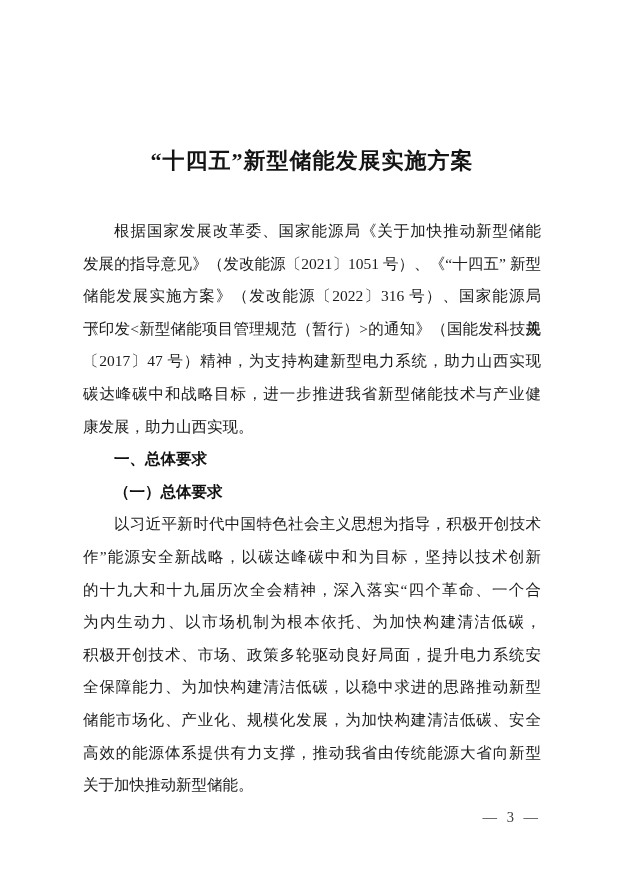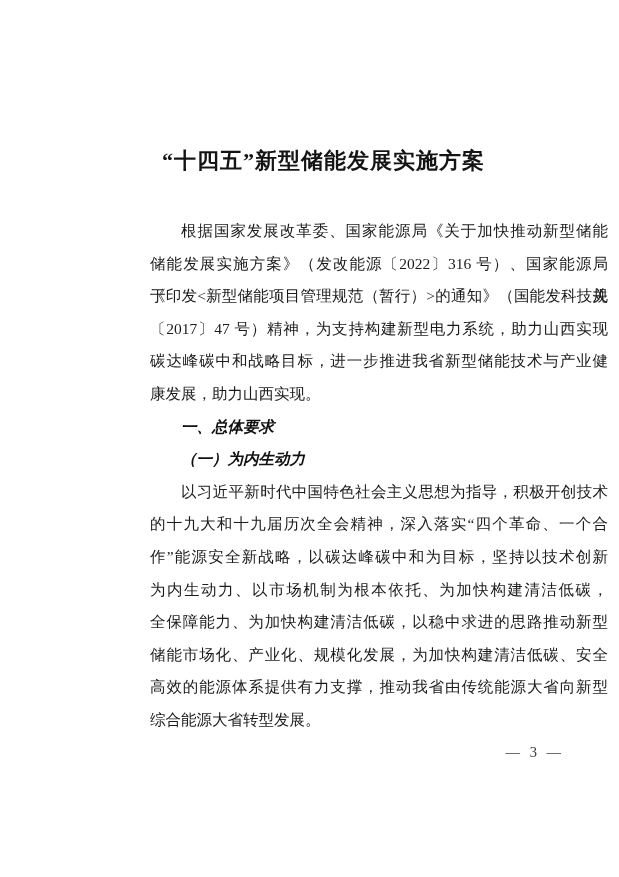--- a/index.html
+++ b/index.html
@@ -6,54 +6,52 @@
     margin: 0;
     padding: 0;
     background: #ffffff;
   }
   .page {
     position: relative;
     width: 619px;
     height: 877px;
     background: #ffffff;
     box-sizing: border-box;
-    padding: 146px 78px 0 106px;
+    padding: 146px 78px 0 83px;
     font-family: "Liberation Serif", "DejaVu Serif", serif;
     color: #1b1b1b;
     overflow: hidden;
   }
   .title {
     margin: 0 0 39px 0;
     font-size: 22px;
     line-height: 30px;
     font-weight: 700;
     text-align: center;
     letter-spacing: 1px;
     color: #141414;
   }
   .doc-body {
     width: 458px;
-    margin-left: 44px;
   }
   .line {
     font-size: 15.5px;
     line-height: 32.6px;
     height: 32.6px;
     white-space: normal;
     color: #1b1b1b;
   }
   .line.justify {
     text-align: justify;
     text-align-last: justify;
     text-justify: inter-character;
   }
   .line.bold {
     font-weight: 700;
     color: #111111;
-    font-style: italic;
   }
   .line.indent {
     text-indent: 2em;
   }
   .pagenum {
     margin-top: 7px;
     width: 458px;
     text-align: right;
     font-size: 14.5px;
     letter-spacing: 3px;
@@ -61,31 +59,33 @@
   }
 </style>
 </head>
 <body>
 
 <div class="page">
   <h1 class="title">“十四五”新型储能发展实施方案</h1>
 
   <div class="doc-body">
       <div class="line justify indent">根据国家发展改革委、国家能源局《关于加快推动新型储能</div>
+      <div class="line justify">发展的指导意见》（发改能源〔2021〕1051 号）、《“十四五” 新型</div>
       <div class="line justify">储能发展实施方案》（发改能源〔2022〕316 号）、国家能源局《关</div>
       <div class="line justify">于印发&lt;新型储能项目管理规范（暂行）&gt;的通知》（国能发科技规</div>
       <div class="line justify">〔2017〕47 号）精神，为支持构建新型电力系统，助力山西实现</div>
       <div class="line justify">碳达峰碳中和战略目标，进一步推进我省新型储能技术与产业健</div>
       <div class="line">康发展，助力山西实现。</div>
       <div class="line bold indent">一、总体要求</div>
-      <div class="line bold indent">（一）为内生动力</div>
+      <div class="line bold indent">（一）总体要求</div>
       <div class="line justify indent">以习近平新时代中国特色社会主义思想为指导，积极开创技术</div>
+      <div class="line justify">作”能源安全新战略，以碳达峰碳中和为目标，坚持以技术创新</div>
       <div class="line justify">的十九大和十九届历次全会精神，深入落实“四个革命、一个合</div>
-      <div class="line justify">作”能源安全新战略，以碳达峰碳中和为目标，坚持以技术创新</div>
       <div class="line justify">为内生动力、以市场机制为根本依托、为加快构建清洁低碳，</div>
+      <div class="line justify">积极开创技术、市场、政策多轮驱动良好局面，提升电力系统安</div>
       <div class="line justify">全保障能力、为加快构建清洁低碳，以稳中求进的思路推动新型</div>
       <div class="line justify">储能市场化、产业化、规模化发展，为加快构建清洁低碳、安全</div>
       <div class="line justify">高效的能源体系提供有力支撑，推动我省由传统能源大省向新型</div>
-      <div class="line">综合能源大省转型发展。</div>
+      <div class="line">关于加快推动新型储能。</div>
     </div>
 
   <div class="pagenum">— 3 —</div>
 </div>
 
 </body></html>

